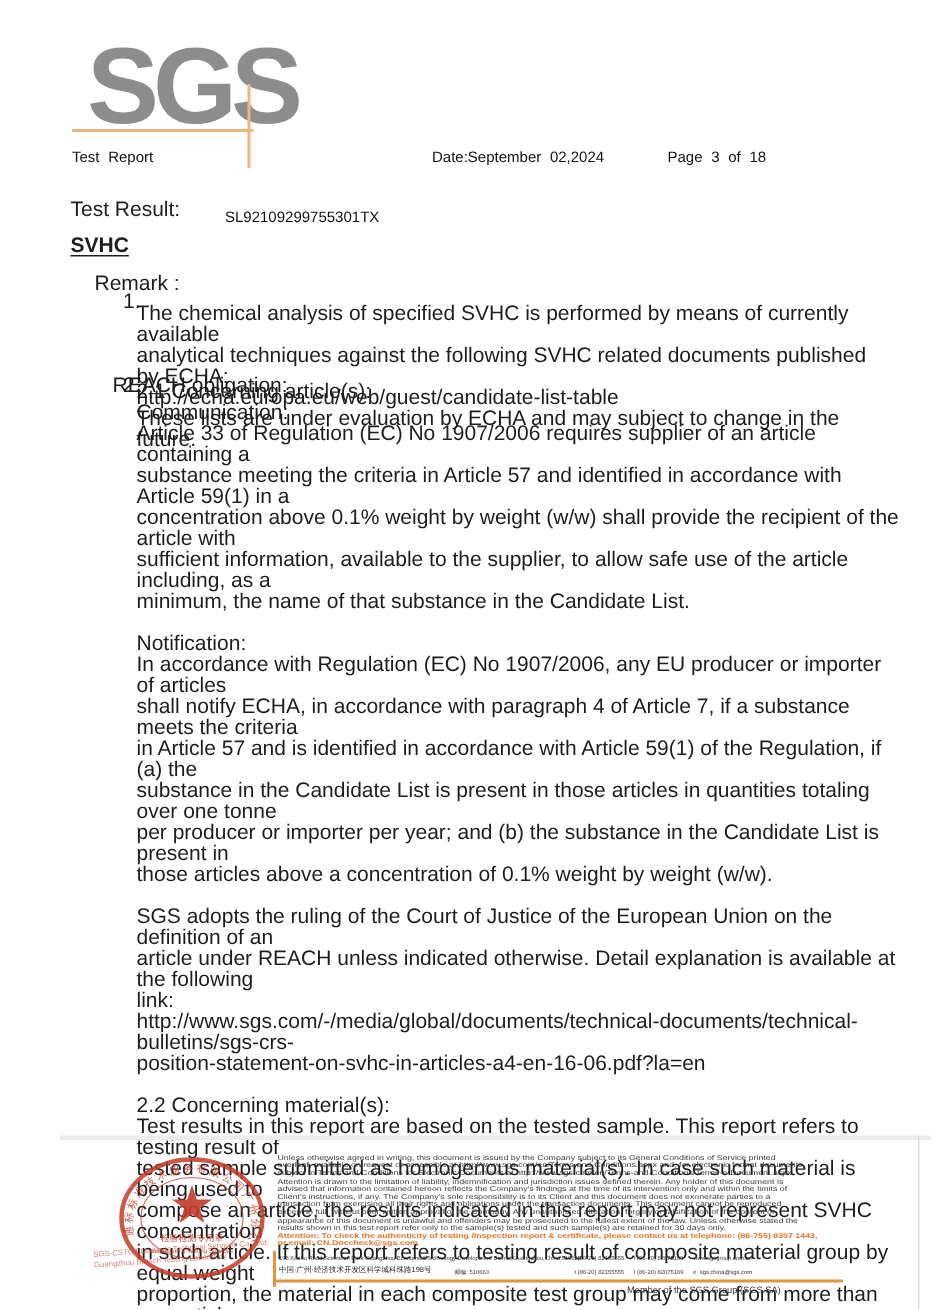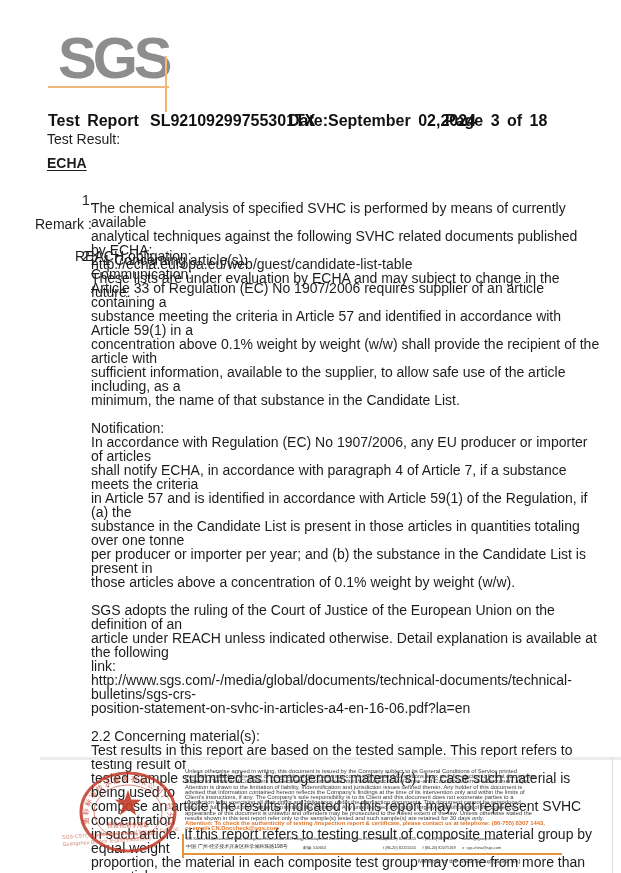--- a/index.html
+++ b/index.html
@@ -1,25 +1,25 @@
 <!DOCTYPE html>
 <html><head>
 <meta charset="utf-8">
 <style>
   html,body{margin:0;padding:0;background:#fff;}
   .page{position:relative;width:621px;height:873px;background:#ffffff;
         font-family:"Liberation Sans",sans-serif;color:#222;overflow:hidden;}
   .abs{position:absolute;}
 
   
-  .logo{left:58px;top:30px;font-size:58px;font-weight:bold;color:#8d8d8d;
+  .logo{left:58px;top:30px;font-size:72px;font-weight:bold;color:#8d8d8d;
         letter-spacing:-4px;line-height:56px;}
   .logo-hline{left:48px;top:86px;width:121px;height:2px;background:#efb77c;}
   .logo-vline{left:165px;top:56px;width:2px;height:56px;background:#efb77c;}
-  .hdr{top:112px;font-size:16px;font-weight:bold;color:#111;word-spacing:3px;white-space:nowrap;}
+  .hdr{top:100px;font-size:10px;font-weight:normal;color:#111;word-spacing:3px;white-space:nowrap;}
 
   
   .body-line{font-size:14px;line-height:14px;color:#1d1d1d;white-space:pre-line;}
   .svhc{font-weight:bold;text-decoration:underline;text-underline-offset:2px;}
 
   
   .gray-band{left:40px;top:757px;width:581px;height:3px;background:#ececec;}
   .right-edge{left:612px;top:757px;width:1px;height:116px;background:#dcdcdc;}
   .fineprint{left:185px;top:769px;width:300px;font-size:4.6px;line-height:5.2px;
              color:#3c3c3c;white-space:pre-line;transform:scaleX(1.28);transform-origin:left top;}
@@ -38,27 +38,27 @@
 </head>
 <body>
 
 <div class="page">
 
   <div class="abs logo">SGS</div>
   <div class="abs logo-hline"></div>
   <div class="abs logo-vline"></div>
 
   <div class="abs hdr" style="left:48px;">Test Report</div>
-  <div class="abs hdr" style="left:150px;">SL92109299755301TX</div>
+  <div class="abs hdr" style="left:150px;margin-top:40px;">SL92109299755301TX</div>
   <div class="abs hdr" style="left:288px;">Date:September 02,2024</div>
   <div class="abs hdr" style="left:445px;">Page 3 of 18</div>
 
   <div class="abs body-line" style="left:47px;top:132px;">Test Result:</div>
-  <div class="abs body-line svhc" style="left:47px;top:156px;">ECHA</div>
-  <div class="abs body-line" style="left:35px;top:181px;margin-top:36px;">Remark :</div>
+  <div class="abs body-line svhc" style="left:47px;top:156px;">SVHC</div>
+  <div class="abs body-line" style="left:63px;top:181px;">Remark :</div>
 
   <div class="abs body-line" style="left:82px;top:193px;">1.</div>
   <div class="abs body-line" style="left:91px;top:201px;width:500px;">The chemical analysis of specified SVHC is performed by means of currently available
 analytical techniques against the following SVHC related documents published by ECHA:
 http://echa.europa.eu/web/guest/candidate-list-table
 These lists are under evaluation by ECHA and may subject to change in the future.</div>
 
   <div class="abs body-line" style="left:82px;top:249px;">2.</div>
   <div class="abs body-line" style="left:75px;top:249px;">REACH obligation:</div>
 

